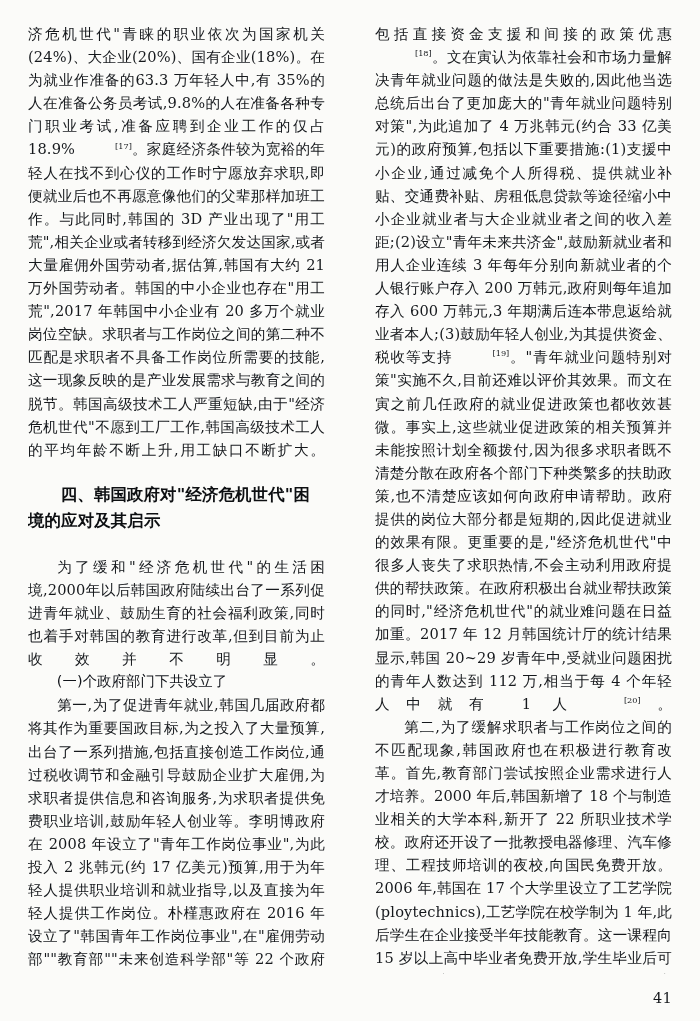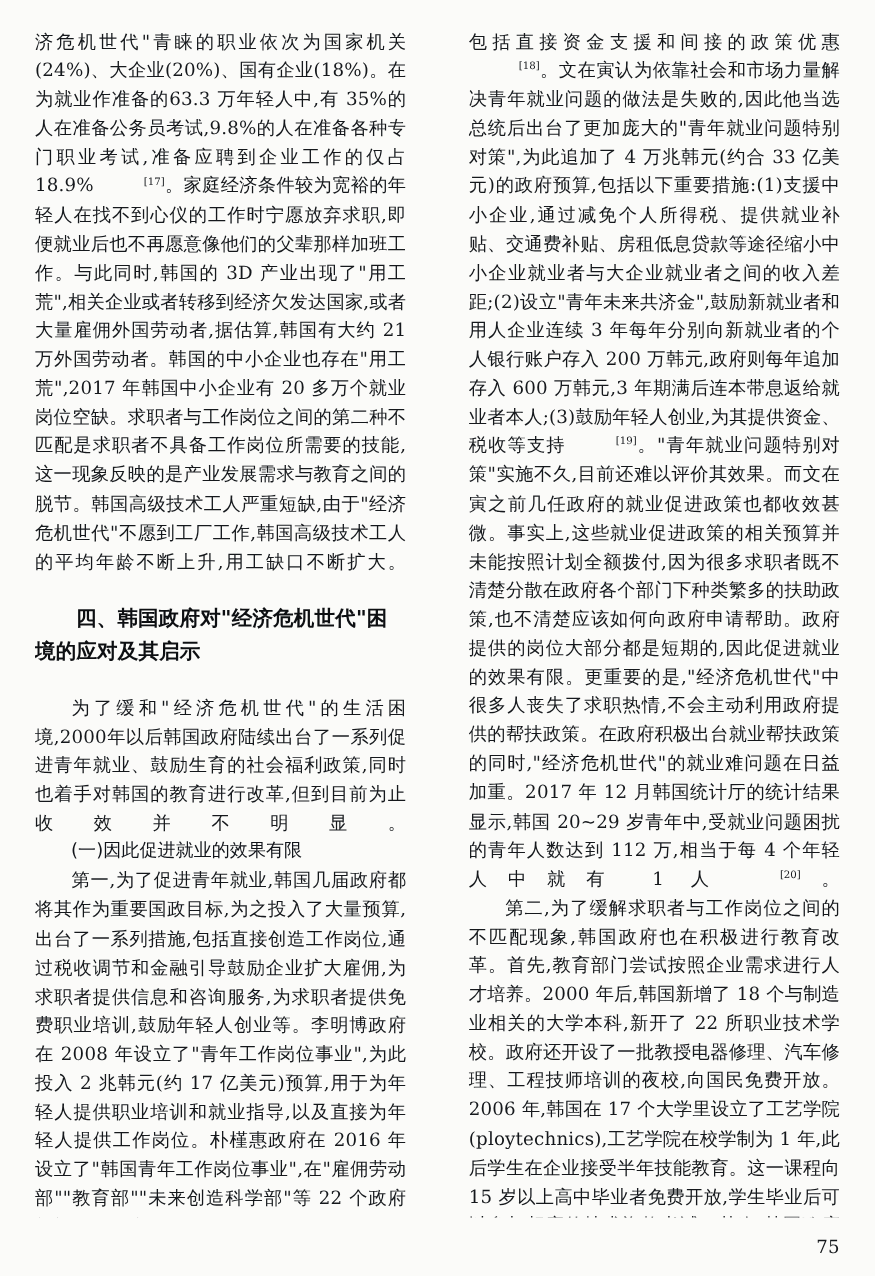--- a/index.html
+++ b/index.html
@@ -99,31 +99,31 @@
   <div class="columns">
 
     <div class="col">
 
       <p class="body-text"><span>济危机世代"青睐的职业依次为国家机关(24%)、大企业(20%)、国有企业(18%)。在为就业作准备的63.3 万年轻人中,有 35%的人在准备公务员考试,9.8%的人在准备各种专门职业考试,准备应聘到企业工作的仅占 18.9%</span><sup class="ref">[17]</sup><span>。家庭经济条件较为宽裕的年轻人在找不到心仪的工作时宁愿放弃求职,即便就业后也不再愿意像他们的父辈那样加班工作。与此同时,韩国的 3D 产业出现了"用工荒",相关企业或者转移到经济欠发达国家,或者大量雇佣外国劳动者,据估算,韩国有大约 21 万外国劳动者。韩国的中小企业也存在"用工荒",2017 年韩国中小企业有 20 多万个就业岗位空缺。求职者与工作岗位之间的第二种不匹配是求职者不具备工作岗位所需要的技能,这一现象反映的是产业发展需求与教育之间的脱节。韩国高级技术工人严重短缺,由于"经济危机世代"不愿到工厂工作,韩国高级技术工人的平均年龄不断上升,用工缺口不断扩大。</span></p>
 
       <h2 class="section-heading">四、韩国政府对"经济危机世代"困境的应对及其启示</h2>
 
       <p class="body-text indent">为了缓和"经济危机世代"的生活困境,2000年以后韩国政府陆续出台了一系列促进青年就业、鼓励生育的社会福利政策,同时也着手对韩国的教育进行改革,但到目前为止收效并不明显。</p>
 
-      <h3 class="sub-heading">(一)因此促进就业的效果有限</h3>
+      <h3 class="sub-heading">(一)个政府部门下共设立了</h3>
 
       <p class="body-text indent">第一,为了促进青年就业,韩国几届政府都将其作为重要国政目标,为之投入了大量预算,出台了一系列措施,包括直接创造工作岗位,通过税收调节和金融引导鼓励企业扩大雇佣,为求职者提供信息和咨询服务,为求职者提供免费职业培训,鼓励年轻人创业等。李明博政府在 2008 年设立了"青年工作岗位事业",为此投入 2 兆韩元(约 17 亿美元)预算,用于为年轻人提供职业培训和就业指导,以及直接为年轻人提供工作岗位。朴槿惠政府在 2016 年设立了"韩国青年工作岗位事业",在"雇佣劳动部""教育部""未来创造科学部"等 22 个政府部门下共设立了 128 个推动年轻人就业的项目。这些项目分为"增加工作岗位""职业训练""就业服务""雇佣奖金""创业支援"5 类。"增加工作岗位"主要是指政府通过财政支出为年轻人创造就业岗位;"职业训练"是指政府为求职者免费提供相关教育;"就业服务"是指政府为求职者免费提供就业信息和就业咨询服务;"雇佣奖金"是指政府在一段时间内减免雇佣青年人的企业的所得税,并在一段时间内承担新增青年就业者的部分工资;"创业支援"则</p>
 
     </div>
 
     <div class="col">
 
       <p class="body-text"><span>包括直接资金支援和间接的政策优惠</span><sup class="ref">[18]</sup><span>。文在寅认为依靠社会和市场力量解决青年就业问题的做法是失败的,因此他当选总统后出台了更加庞大的"青年就业问题特别对策",为此追加了 4 万兆韩元(约合 33 亿美元)的政府预算,包括以下重要措施:(1)支援中小企业,通过减免个人所得税、提供就业补贴、交通费补贴、房租低息贷款等途径缩小中小企业就业者与大企业就业者之间的收入差距;(2)设立"青年未来共济金",鼓励新就业者和用人企业连续 3 年每年分别向新就业者的个人银行账户存入 200 万韩元,政府则每年追加存入 600 万韩元,3 年期满后连本带息返给就业者本人;(3)鼓励年轻人创业,为其提供资金、税收等支持</span><sup class="ref">[19]</sup><span>。"青年就业问题特别对策"实施不久,目前还难以评价其效果。而文在寅之前几任政府的就业促进政策也都收效甚微。事实上,这些就业促进政策的相关预算并未能按照计划全额拨付,因为很多求职者既不清楚分散在政府各个部门下种类繁多的扶助政策,也不清楚应该如何向政府申请帮助。政府提供的岗位大部分都是短期的,因此促进就业的效果有限。更重要的是,"经济危机世代"中很多人丧失了求职热情,不会主动利用政府提供的帮扶政策。在政府积极出台就业帮扶政策的同时,"经济危机世代"的就业难问题在日益加重。2017 年 12 月韩国统计厅的统计结果显示,韩国 20~29 岁青年中,受就业问题困扰的青年人数达到 112 万,相当于每 4 个年轻人中就有 1 人</span><sup class="ref">[20]</sup><span>。</span></p>
 
       <p class="body-text indent last-ragged"><span>第二,为了缓解求职者与工作岗位之间的不匹配现象,韩国政府也在积极进行教育改革。首先,教育部门尝试按照企业需求进行人才培养。2000 年后,韩国新增了 18 个与制造业相关的大学本科,新开了 22 所职业技术学校。政府还开设了一批教授电器修理、汽车修理、工程技师培训的夜校,向国民免费开放。2006 年,韩国在 17 个大学里设立了工艺学院(ploytechnics),工艺学院在校学制为 1 年,此后学生在企业接受半年技能教育。这一课程向 15 岁以上高中毕业者免费开放,学生毕业后可以参加相应的技术资格考试。其次,韩国政府尝试帮助年轻人尽早进行职业规划和人生规划。韩国从 2008 年开始开设 Meister 高中,Meister 高中与企业合作,将培养高级技术人员和创业者作为教育目标。至 2011 年,Meister 高中增加至 28 家。2012 年开始,韩国教育部在普通高中里增设了"经济教育课",教授经济、消费和金融方面的知识</span></p>
 
     </div>
 
   </div>
 
-  <div class="page-number">75</div>
+  <div class="page-number">41</div>
 
 </div>
 
 </body></html>

